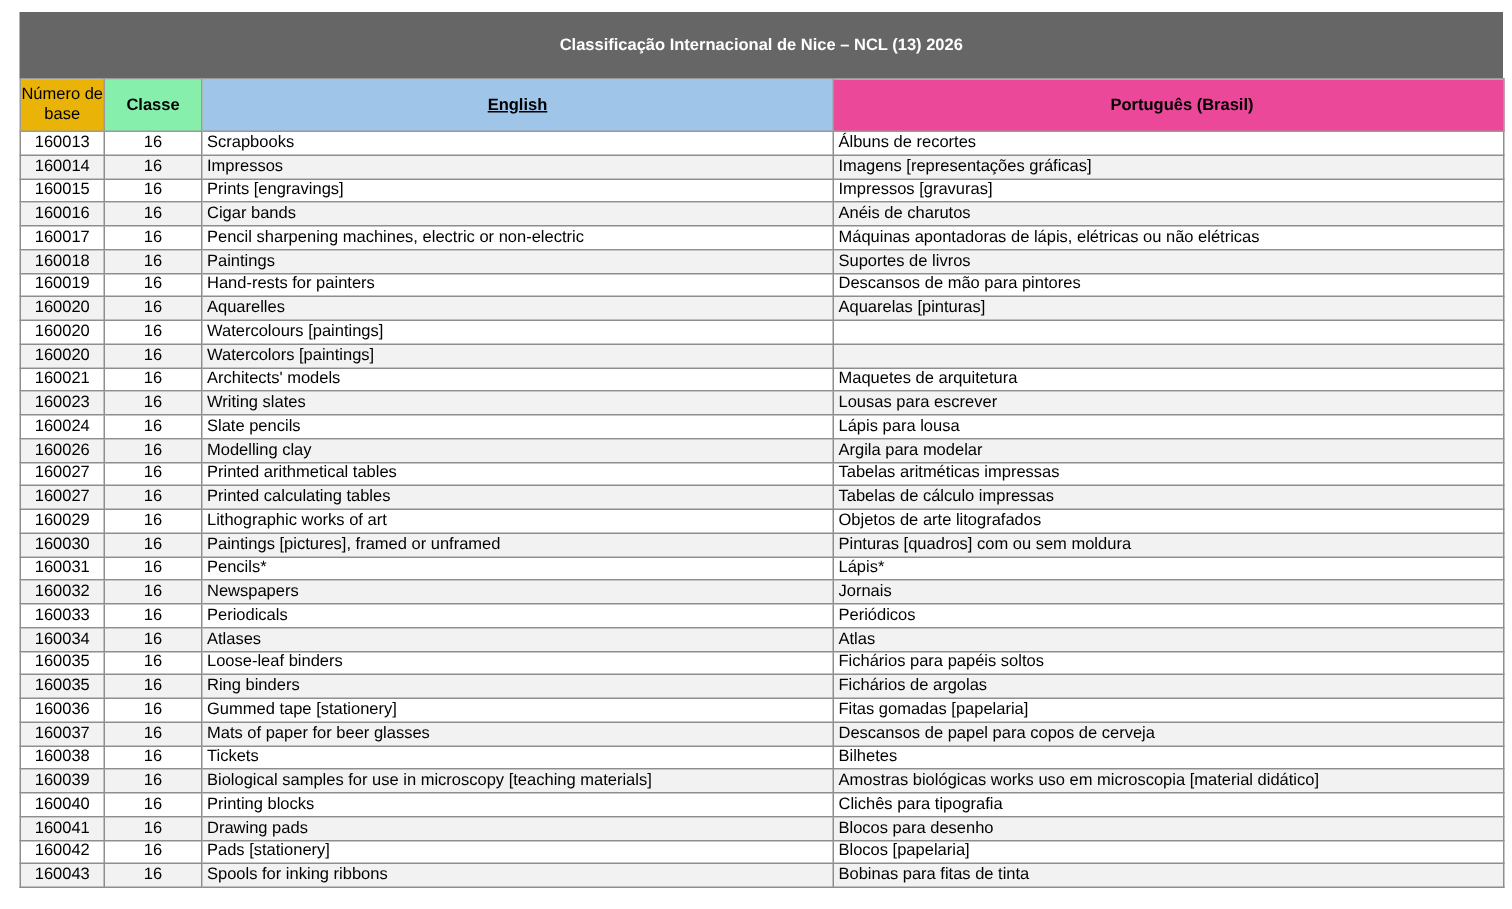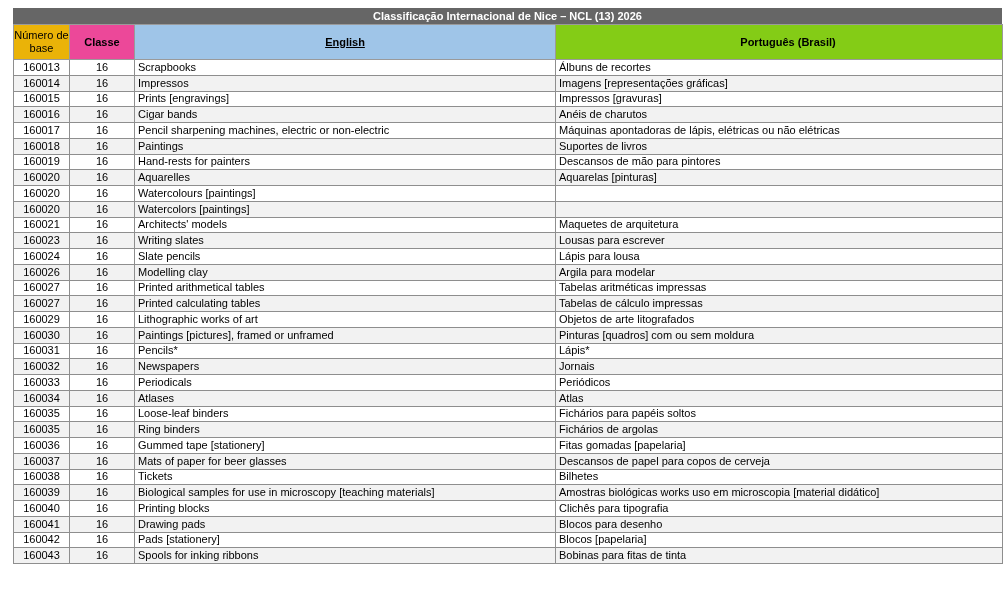--- a/index.html
+++ b/index.html
@@ -14,21 +14,21 @@
     font-family: "Liberation Sans", "DejaVu Sans", sans-serif;
     color: #000;
   }
   .sheet {
     position: absolute;
     left: 13px;
     top: 8px;
     width: 989px;
   }
   .title-bar {
-    height: 16px;
+    height: 44px;
     background: #666666;
     color: #ffffff;
     font-weight: bold;
     font-size: 11px;
     display: flex;
     align-items: center;
     justify-content: center;
     box-sizing: border-box;
   }
   table {
@@ -43,23 +43,23 @@
   col.c-pt  { width: 447px; }
   th {
     height: 35px;
     border: 1px solid #9a9a9a;
     font-weight: bold;
     font-size: 11px;
     padding: 0;
     box-sizing: border-box;
   }
   th.h-num { font-weight: normal; background: #eab308; line-height: 13px; }
-  th.h-cls { background: #ec4899; }
+  th.h-cls { background: #86efac; }
   th.h-en  { background: #9fc5e8; text-decoration: underline; }
-  th.h-pt  { background: #84cc16; padding-left: 18px; }
+  th.h-pt  { background: #ec4899; padding-left: 18px; }
   td {
     height: 15.75px;
     border: 1px solid #8e8e8e;
     padding: 0 3px;
     white-space: nowrap;
     overflow: hidden;
     line-height: 13px;
     box-sizing: border-box;
   }
   td.num, td.cls { text-align: center; }

